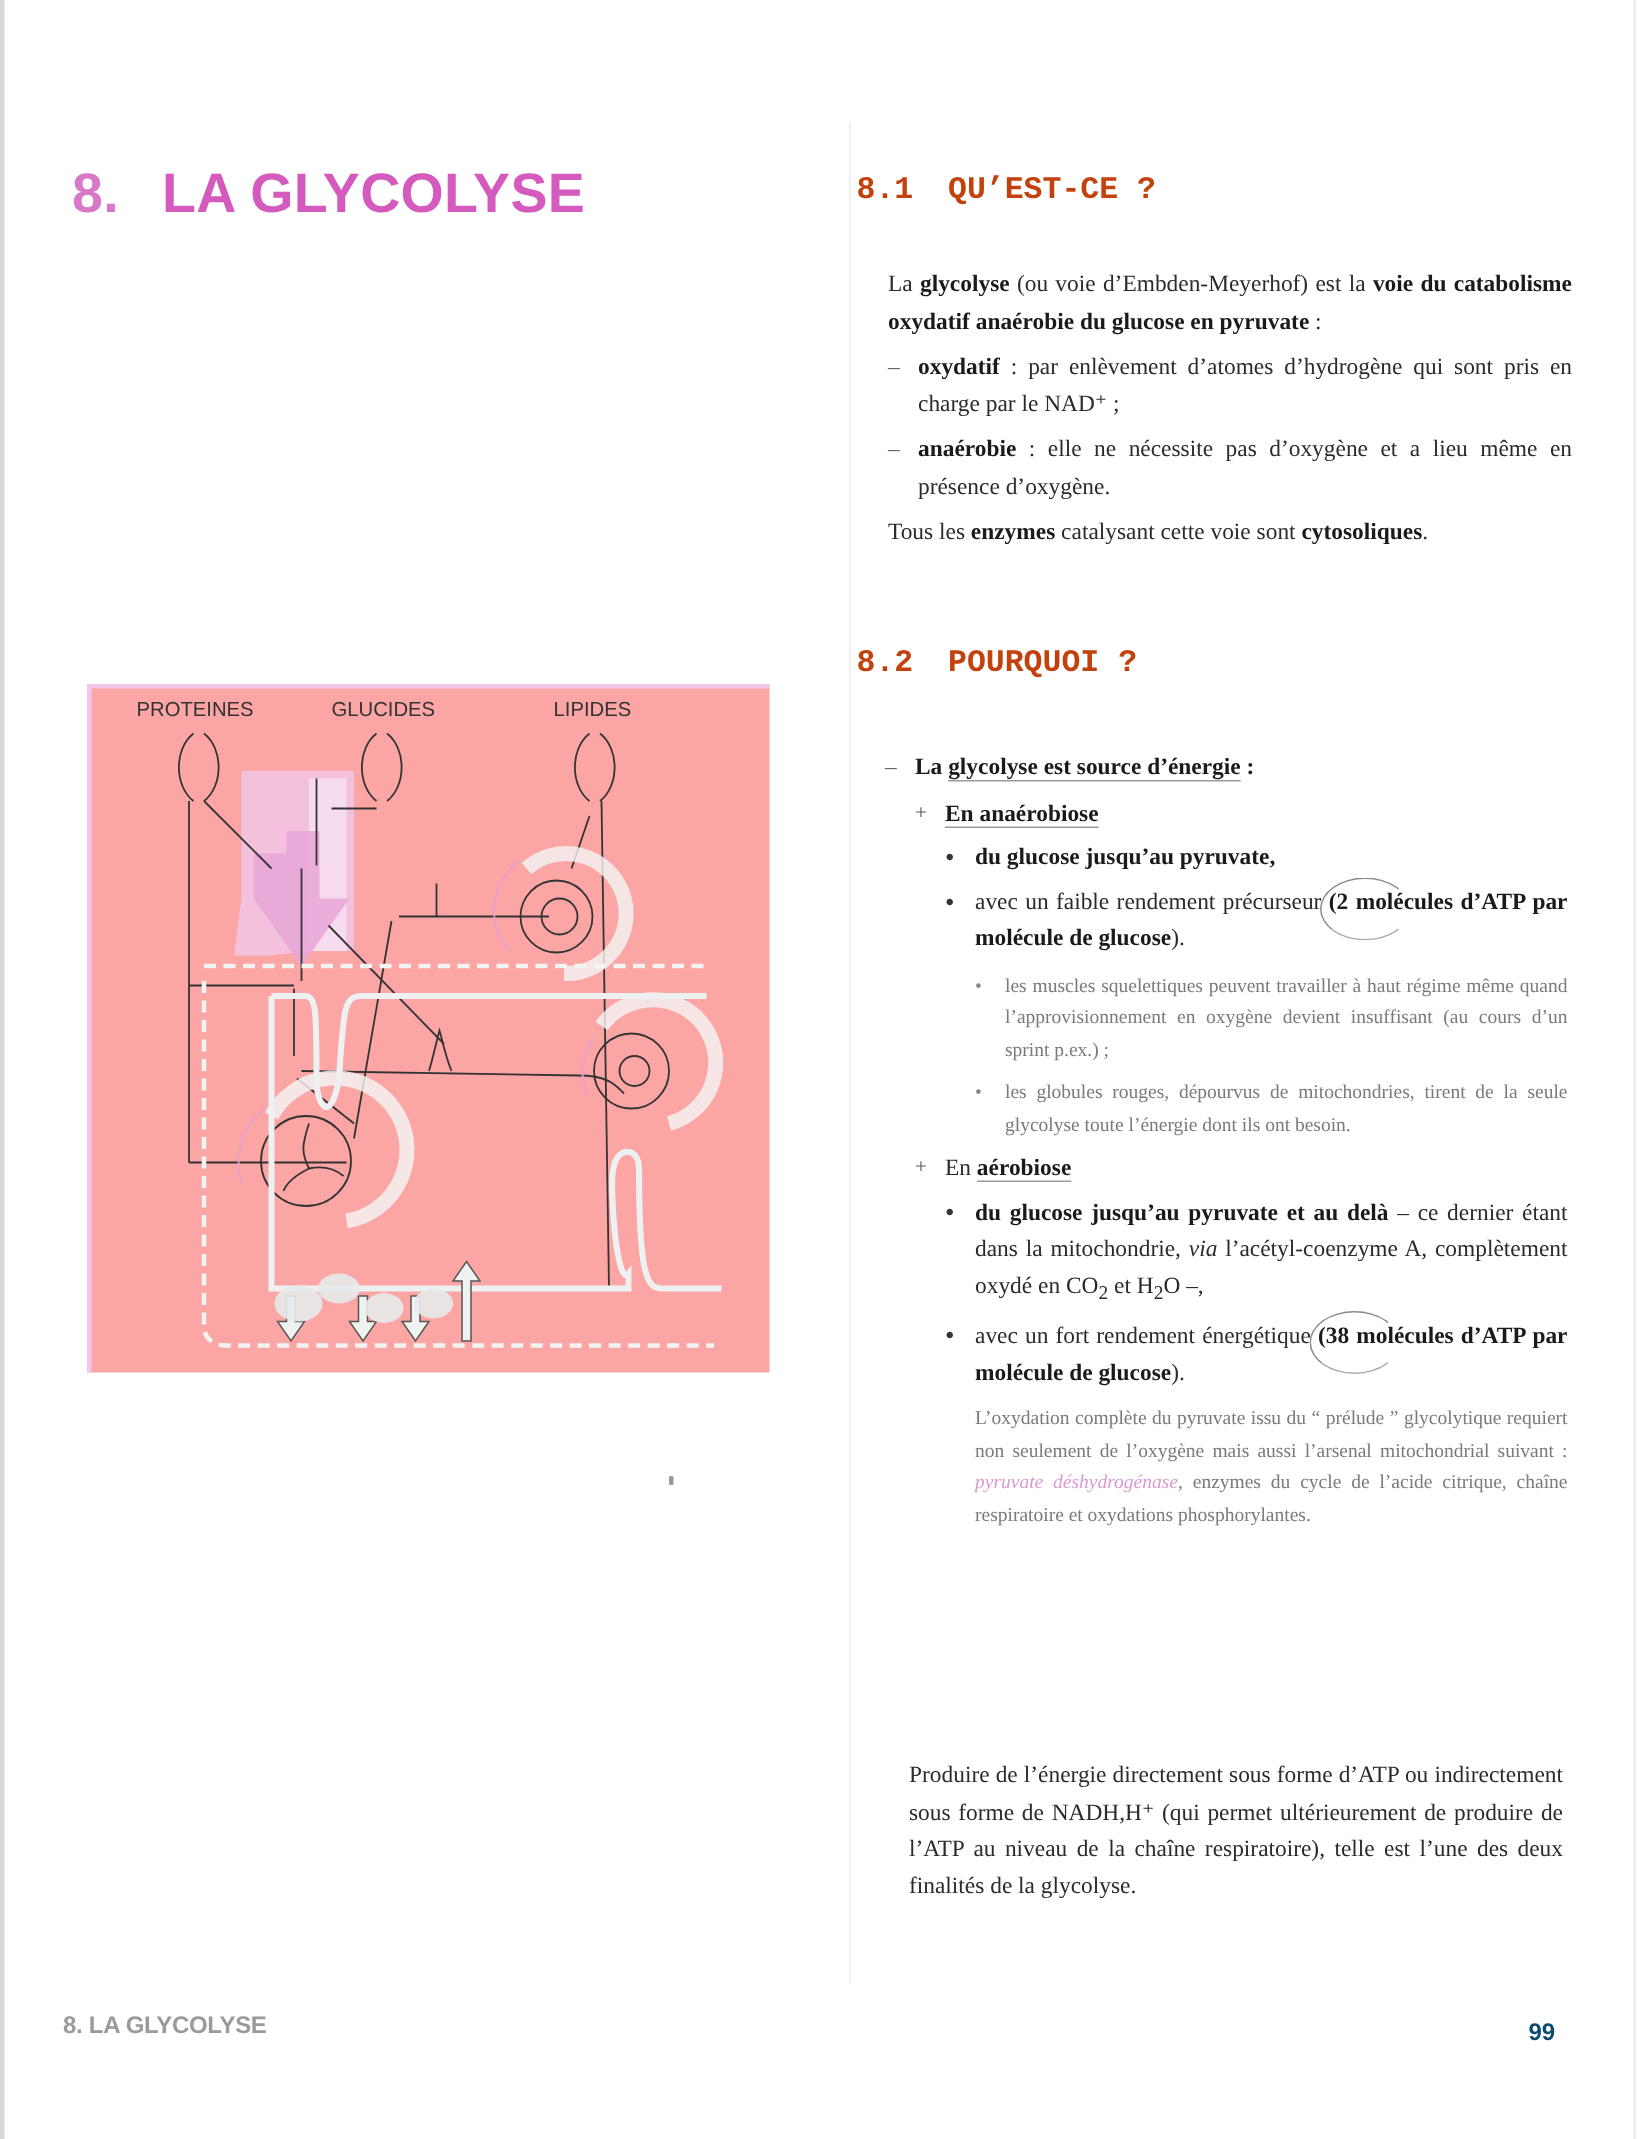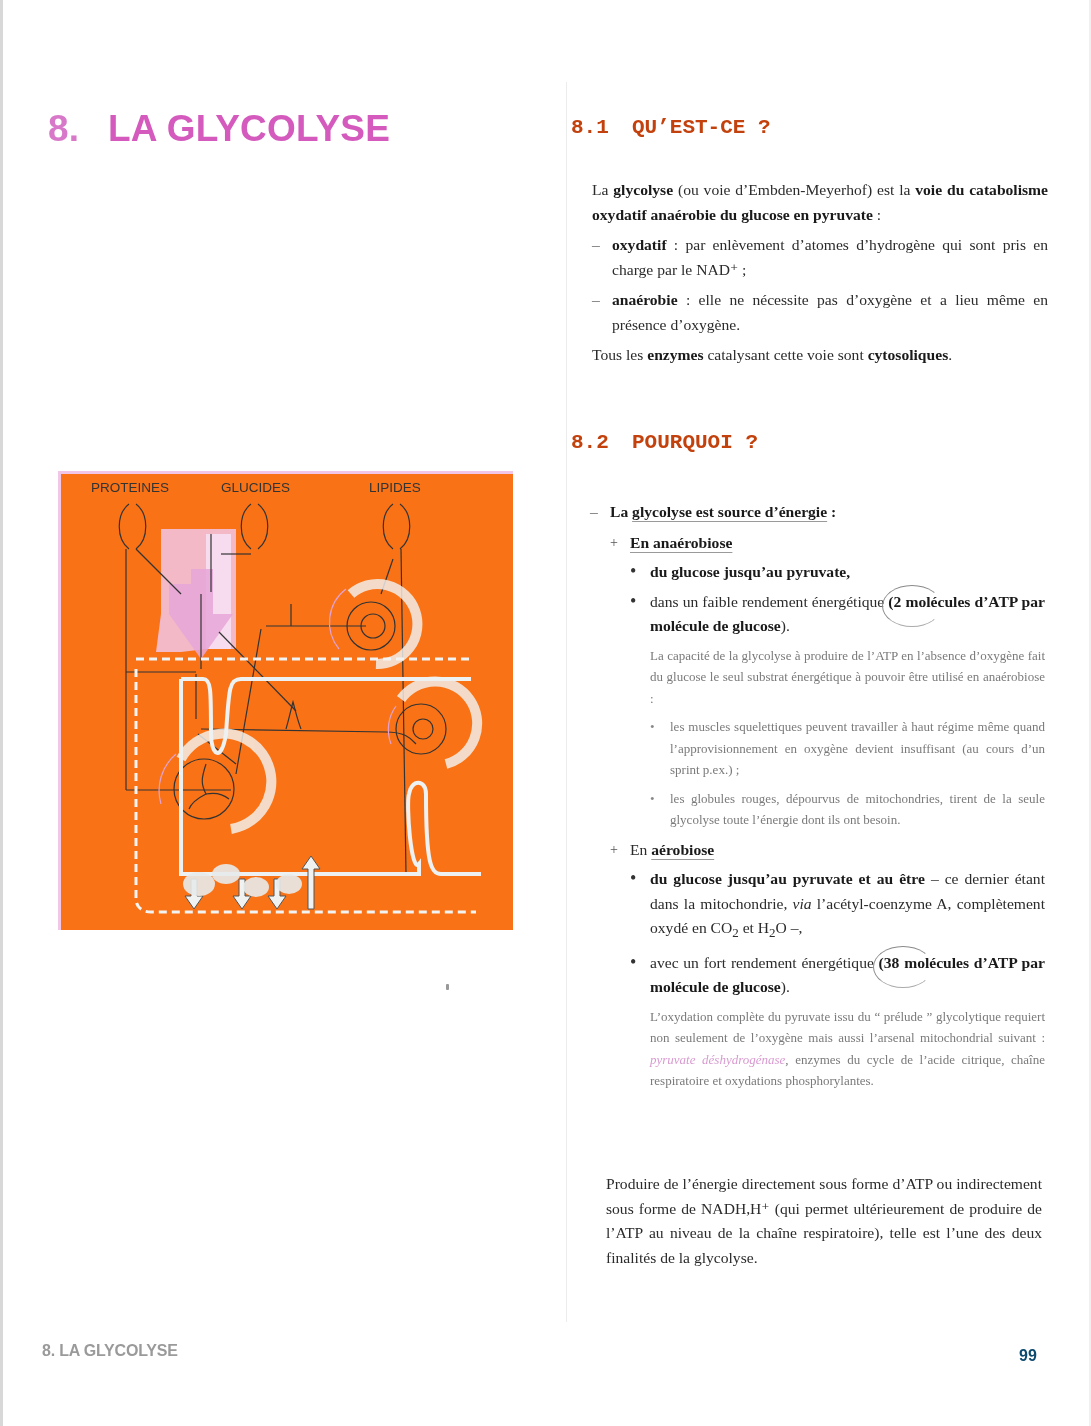--- a/index.html
+++ b/index.html
@@ -55,22 +55,22 @@
     font-family: "Liberation Sans", "DejaVu Sans", sans-serif;
     font-size: 16px; color: #9a9a9a; font-weight: bold; letter-spacing: -0.2px;
   }
   .footer-right {
     position: absolute; left: 1019px; top: 1347px;
     font-family: "Liberation Sans", "DejaVu Sans", sans-serif;
     font-size: 16px; color: #0c4a6e; font-weight: bold;
   }
 
   .figure {
-    position: absolute; left: 58px; top: 471px; width: 452px; height: 456px;
-    background: #f97316;
+    position: absolute; left: 58px; top: 456px; width: 452px; height: 456px;
+    background: #fca5a5;
     border-top: 3px solid #f2c6e6; border-left: 3px solid #f2c6e6;
   }
   .figure svg { position: absolute; left: 0; top: 0; }
   .fig-label {
     position: absolute; top: 6px;
     font-family: "Liberation Sans", "DejaVu Sans", sans-serif; font-size: 13.5px; color: #333;
   }
   .speck { position: absolute; width: 3px; height: 6px; background: #999; border-radius: 1px; }
 </style>
 </head>
@@ -122,43 +122,42 @@
       <span class="mk">+</span>
       <b class="underlined">En anaérobiose</b>
     </div>
     <div style="padding-left:20px;">
       <div class="dot-item">
         <span class="mk">•</span>
         <b>du glucose jusqu’au pyruvate,</b>
       </div>
       <div class="dot-item">
         <span class="mk">•</span>
-        <span>dans un faible rendement énergétique </span><b class="circled">(2</b><b> molécules d’ATP par molécule de glucose</b><span>).</span>
+        <span>avec un faible rendement précurseur </span><b class="circled">(2</b><b> molécules d’ATP par molécule de glucose</b><span>).</span>
       </div>
       <div style="padding-left:22px;">
-        <p class="note">La capacité de la glycolyse à produire de l’ATP en l’absence d’oxygène fait du glucose le seul substrat énergétique à pouvoir être utilisé en anaérobiose :</p>
         <div class="note-dot">
           <span class="mk">•</span>
           <span>les muscles squelettiques peuvent travailler à haut régime même quand l’approvisionnement en oxygène devient insuffisant (au cours d’un sprint p.ex.) ;</span>
         </div>
         <div class="note-dot">
           <span class="mk">•</span>
           <span>les globules rouges, dépourvus de mitochondries, tirent de la seule glycolyse toute l’énergie dont ils ont besoin.</span>
         </div>
       </div>
     </div>
 
     <div class="plus-item">
       <span class="mk">+</span>
       <span>En </span><b class="underlined">aérobiose</b>
     </div>
     <div style="padding-left:20px;">
       <div class="dot-item">
         <span class="mk">•</span>
-        <b>du glucose jusqu’au pyruvate et au être</b><span> – ce dernier étant dans la mitochondrie, </span><i>via</i><span> l’acétyl-coenzyme A, complètement oxydé en CO</span><sub>2</sub><span> et H</span><sub>2</sub><span>O –,</span>
+        <b>du glucose jusqu’au pyruvate et au delà</b><span> – ce dernier étant dans la mitochondrie, </span><i>via</i><span> l’acétyl-coenzyme A, complètement oxydé en CO</span><sub>2</sub><span> et H</span><sub>2</sub><span>O –,</span>
       </div>
       <div class="dot-item">
         <span class="mk">•</span>
         <span>avec un fort rendement énergétique </span><b class="circled">(38</b><b> molécules d’ATP par molécule de glucose</b><span>).</span>
       </div>
       <div style="padding-left:22px;">
         <p class="note"><span>L’oxydation complète du pyruvate issu du “ prélude ” glycolytique requiert non seulement de l’oxygène mais aussi l’arsenal mitochondrial suivant : </span><span class="pink-italic">pyruvate déshydrogénase</span><span>, enzymes du cycle de l’acide citrique, chaîne respiratoire et oxydations phosphorylantes.</span></p>
       </div>
     </div>
   </div>

